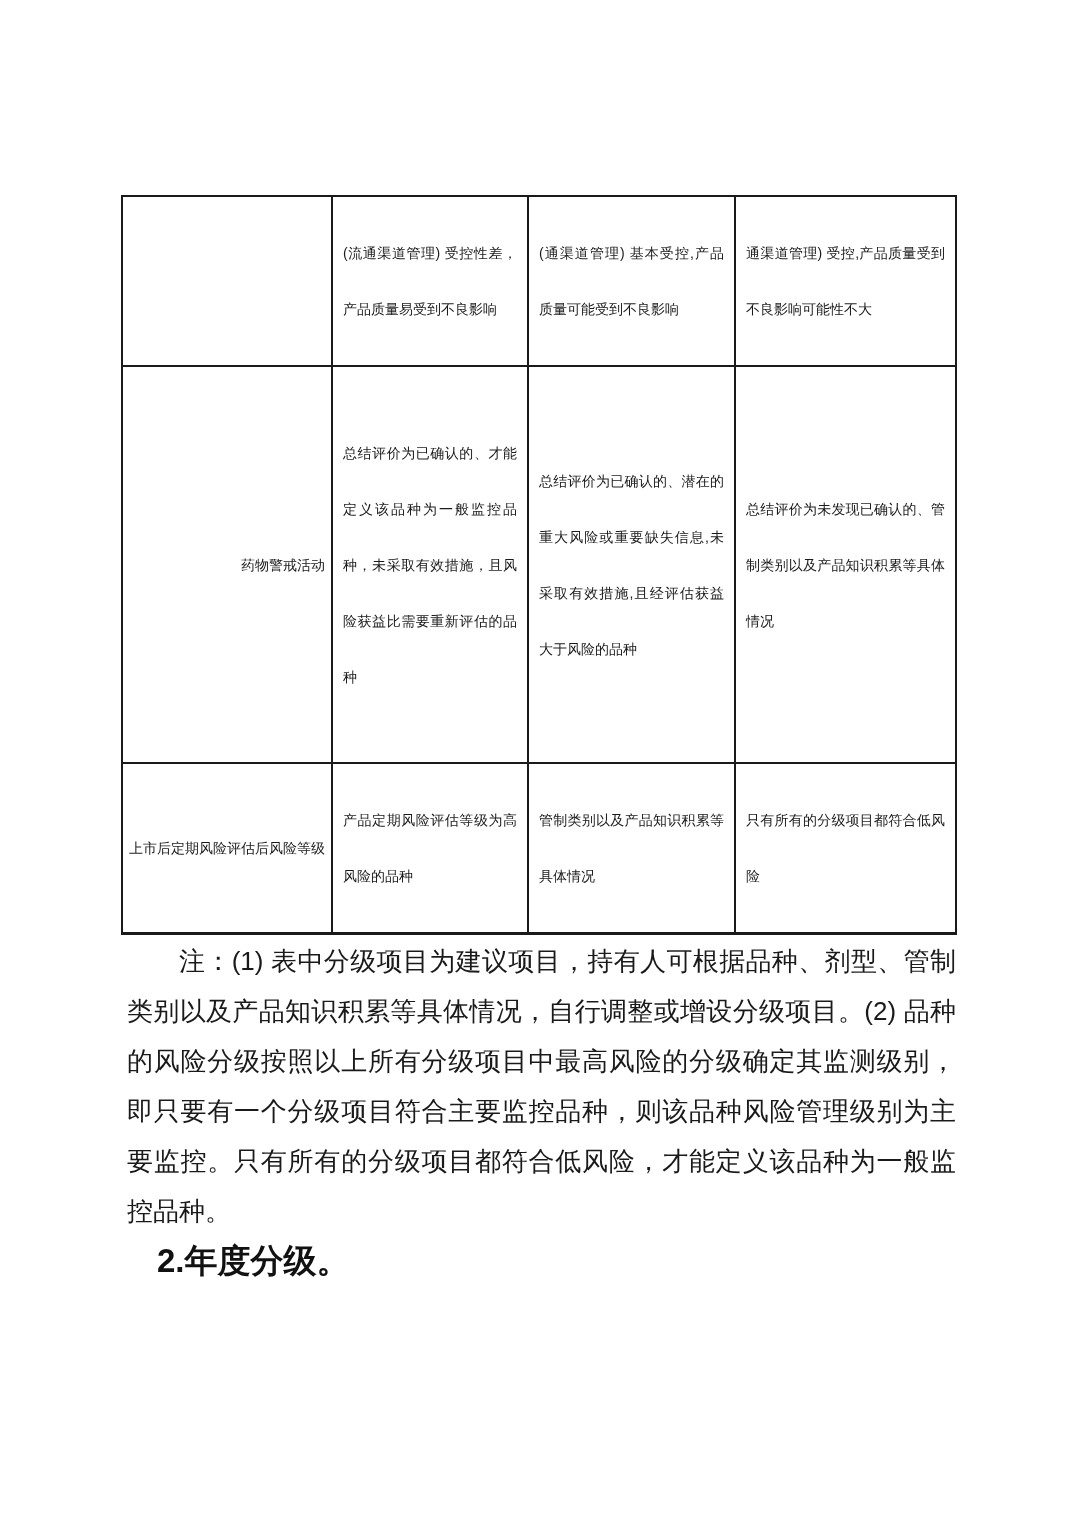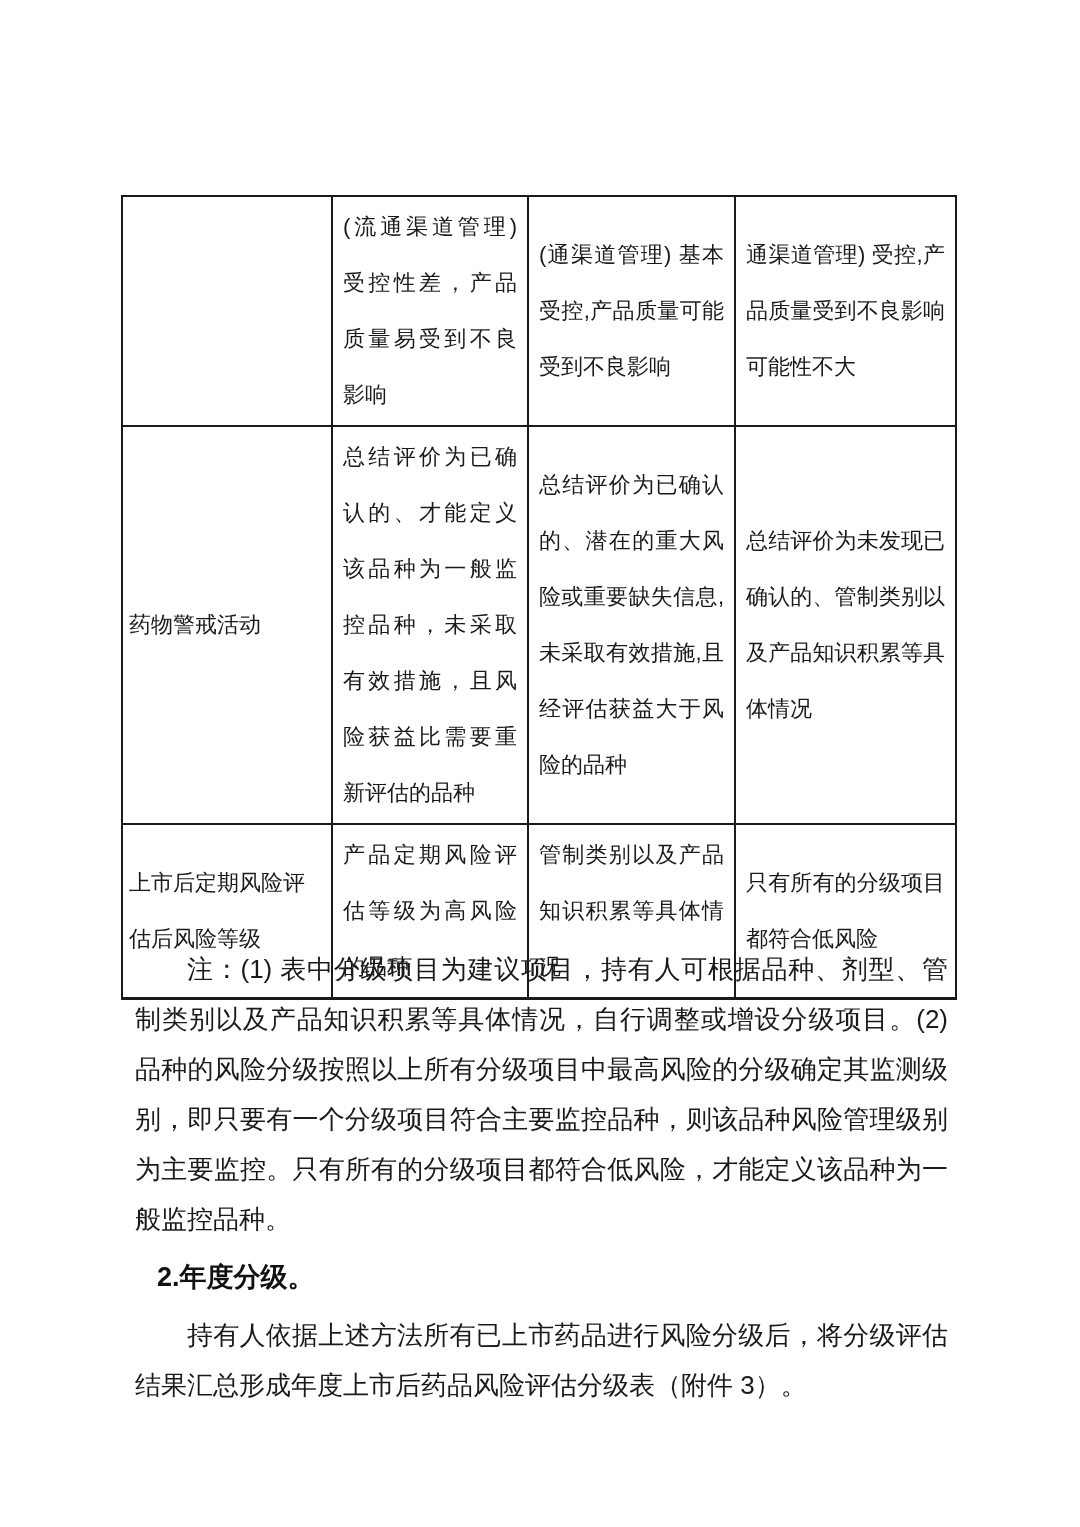--- a/index.html
+++ b/index.html
@@ -17,57 +17,57 @@
   table.doc-table {
     position: absolute;
     left: 121px;
     top: 195px;
     width: 834px;
     border-collapse: collapse;
     table-layout: fixed;
   }
   table.doc-table td, table.doc-table th {
     border: 2px solid #1a1a1a;
-    font-size: 22px;
+    font-size: 14px;
     line-height: 56px;
     font-weight: normal;
     vertical-align: middle;
     padding: 2px 10px;
     text-align: justify;
     text-justify: inter-character;
     color: #1a1a1a;
     overflow: hidden;
     margin-left: 47px;
   }
   table.doc-table tr:last-child td,
   table.doc-table tr:last-child th { border-bottom-width: 3px; }
-  table.doc-table th.row-head { text-align: left; padding: 18px 6px; }
+  table.doc-table th.row-head { text-align: right; padding: 18px 6px; }
   tr.row-1 { height: 170px; }
   tr.row-2 { height: 397px; }
   tr.row-3 { height: 170px; }
 
   
   .body-text {
     position: absolute;
     left: 127px;
     top: 936px;
     width: 829px;
   }
   .body-text p {
-    margin: 8px;
+    margin: 0;
     font-size: 26px;
     line-height: 50px;
     text-align: justify;
     text-justify: inter-character;
     text-indent: 2em;
     color: #1a1a1a;
   }
   .body-text h2 {
     margin: 0;
-    font-size: 27px;
+    font-size: 33px;
     line-height: 50px;
     font-weight: bold;
     text-indent: 30px;
     color: #111111;
   }
 </style>
 </head>
 <body>
 
 <div class="page">
@@ -97,16 +97,15 @@
         <td>产品定期风险评估等级为高风险的品种</td>
         <td>管制类别以及产品知识积累等具体情况</td>
         <td>只有所有的分级项目都符合低风险</td>
       </tr>
     </tbody>
   </table>
 
   <div class="body-text">
     <p>注：(1) 表中分级项目为建议项目，持有人可根据品种、剂型、管制类别以及产品知识积累等具体情况，自行调整或增设分级项目。(2) 品种的风险分级按照以上所有分级项目中最高风险的分级确定其监测级别，即只要有一个分级项目符合主要监控品种，则该品种风险管理级别为主要监控。只有所有的分级项目都符合低风险，才能定义该品种为一般监控品种。</p>
     <h2>2.年度分级。</h2>
-    <p>持有人依据上述方法所有已上市药品进行风险分级后，将分级评估结果汇总形成年度上市后药品风险评估分级表（附件 3）。</p>
   </div>
 
 </div>
 
 </body></html>

